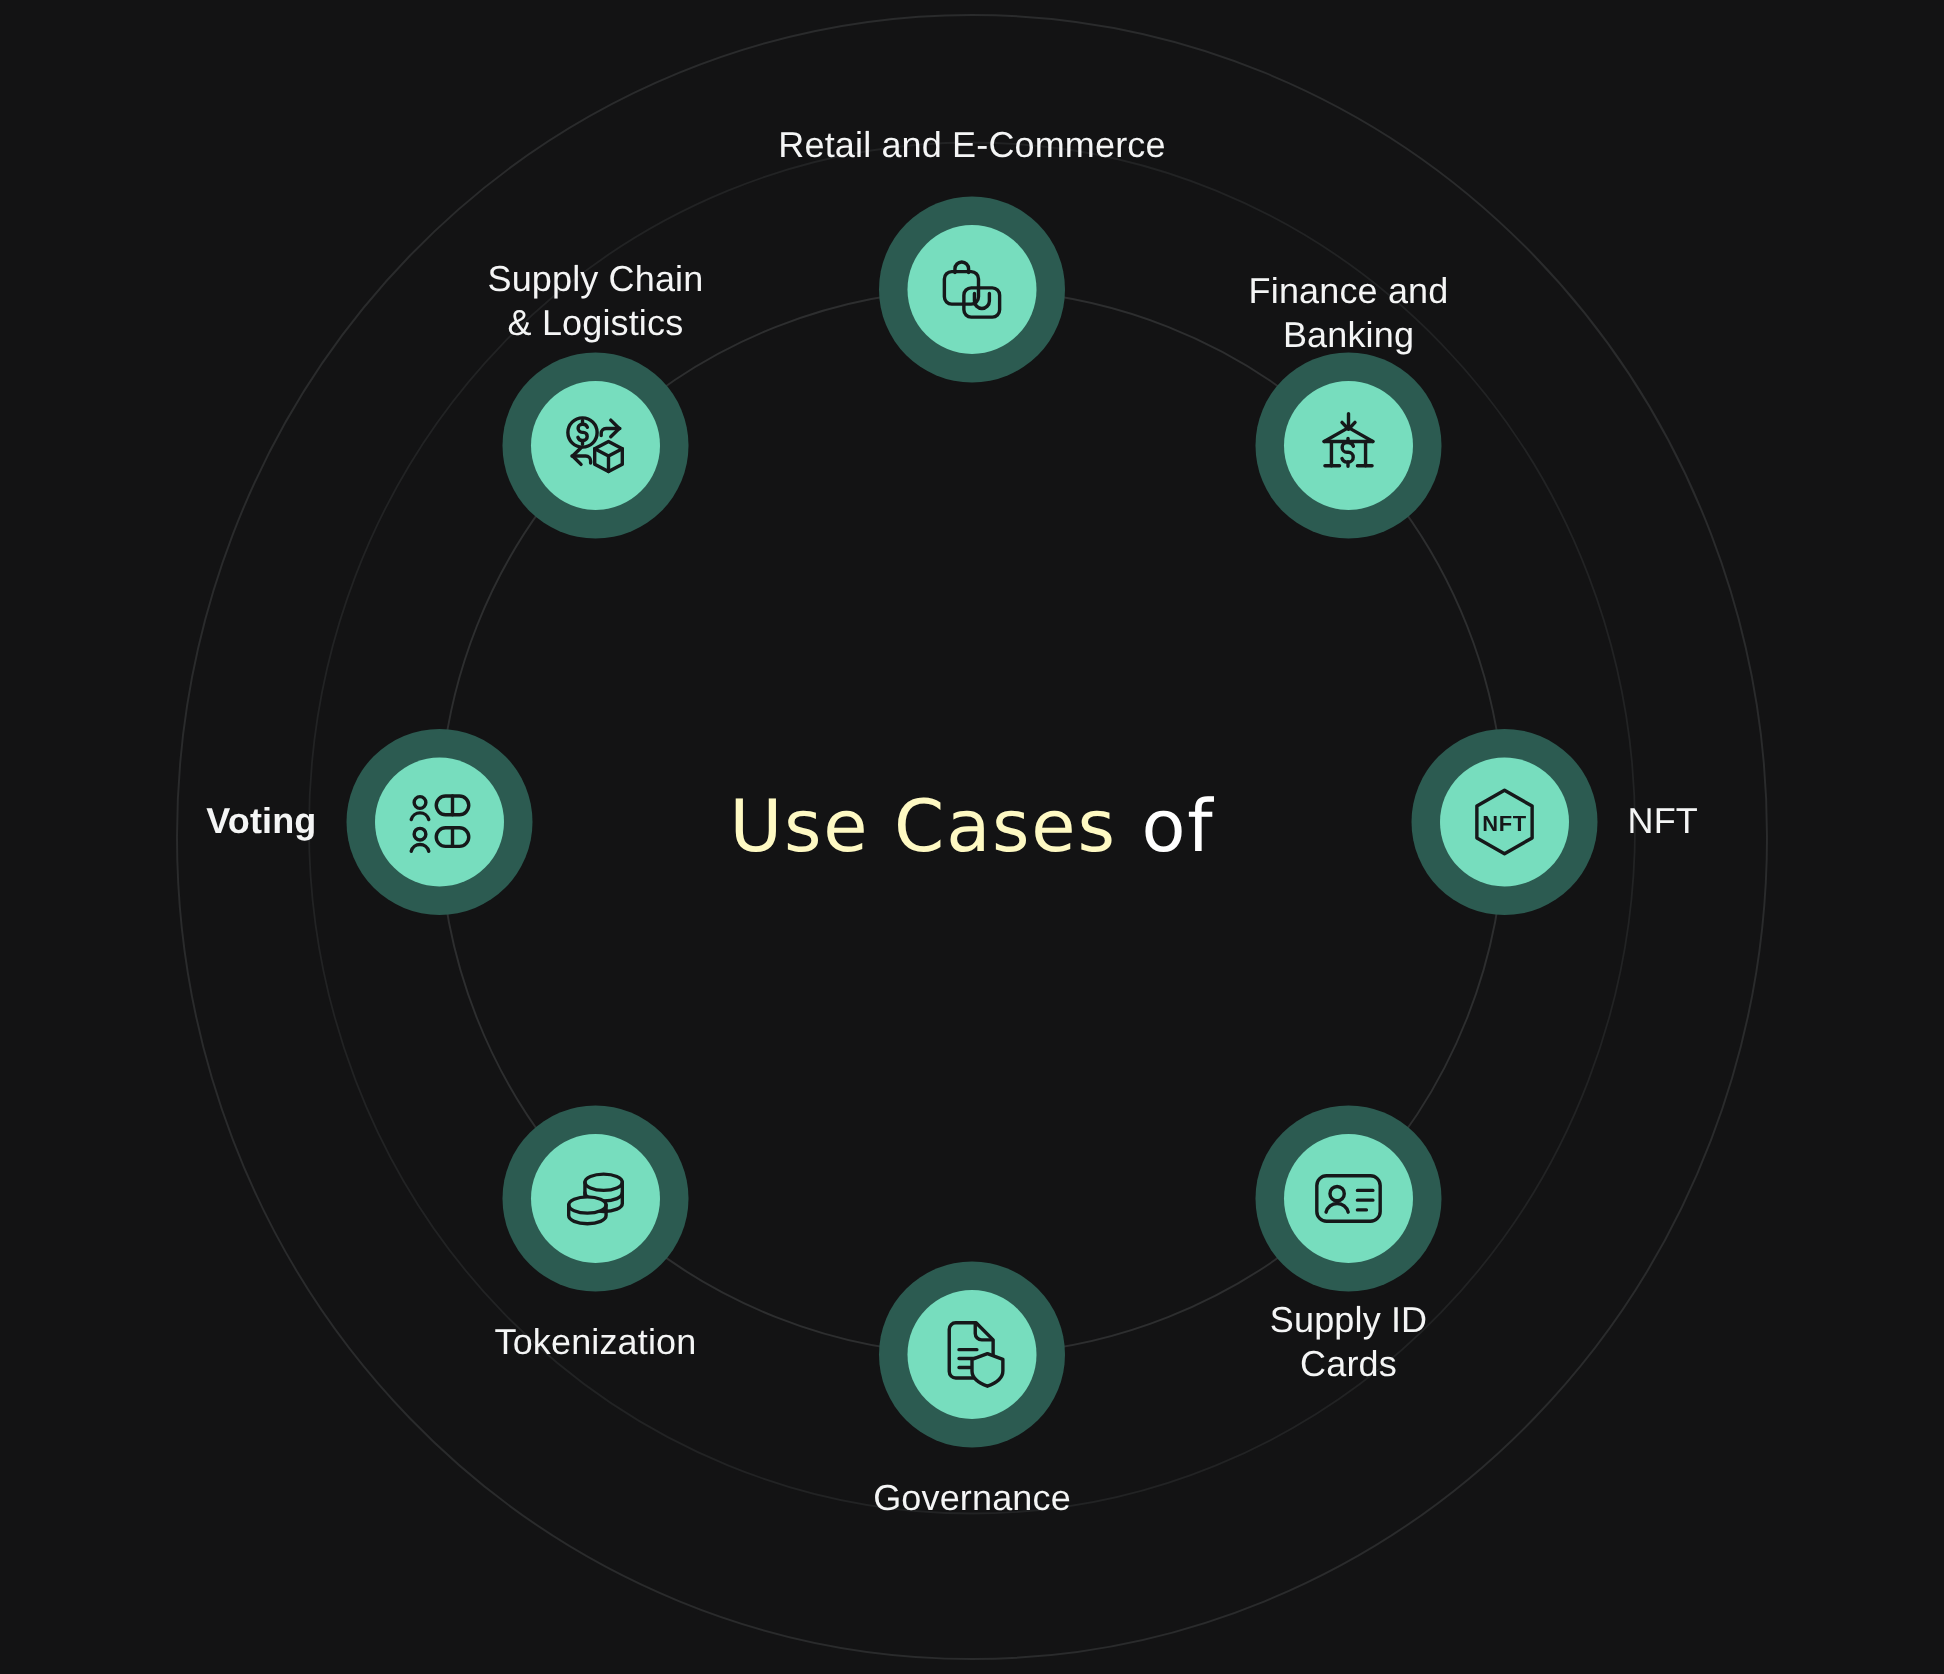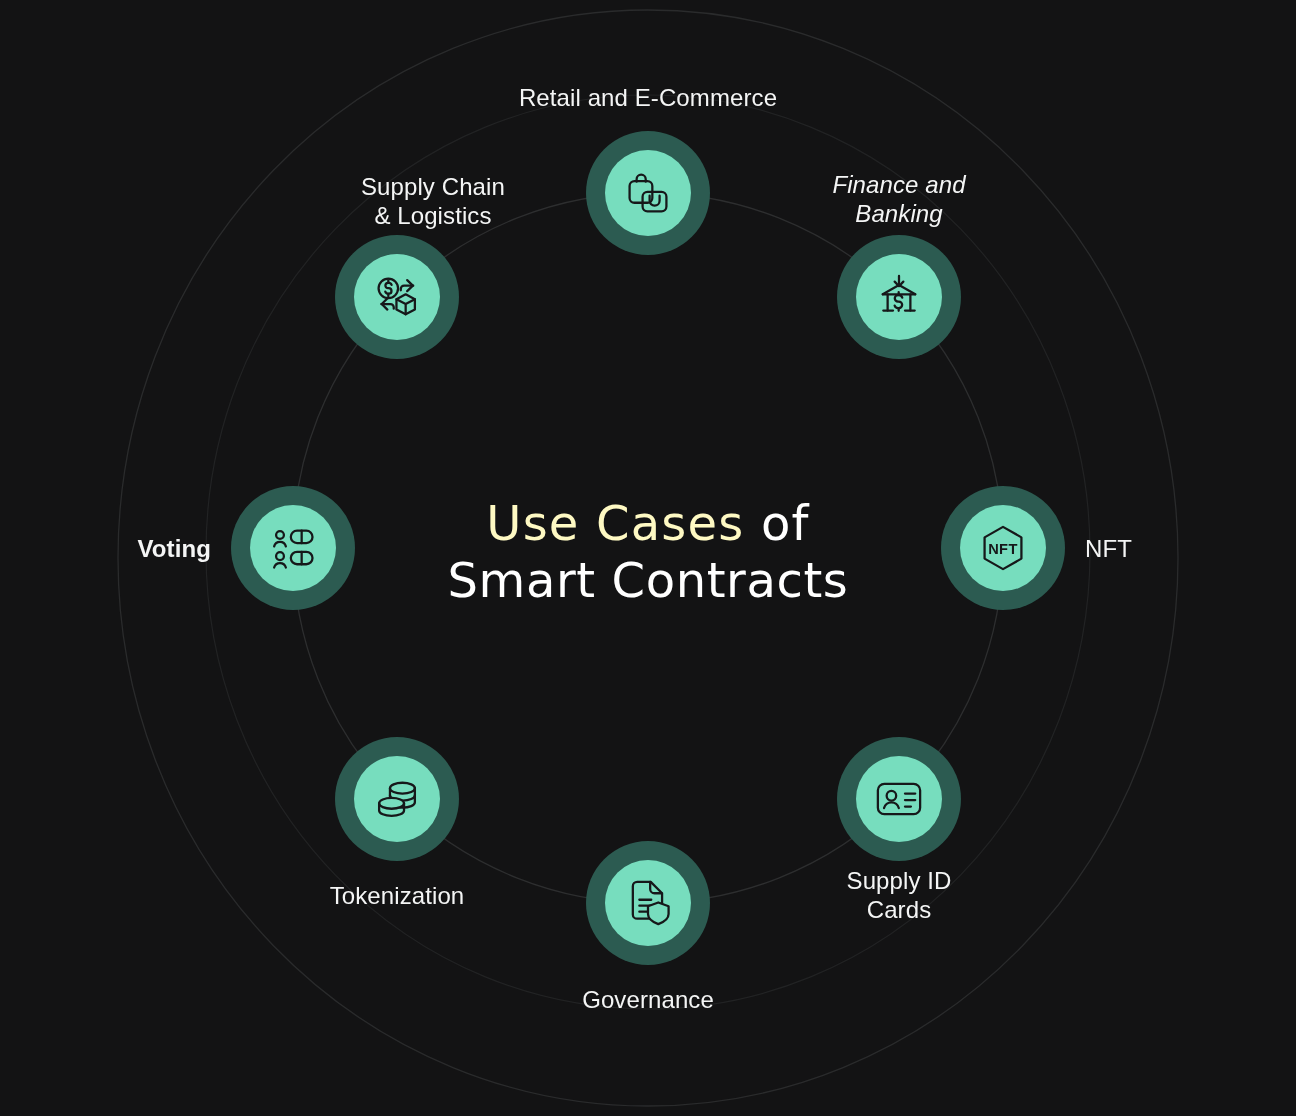--- a/index.html
+++ b/index.html
@@ -174,30 +174,29 @@
     <path class="glyph-ico" d="M9.5 30.5h8.5a3 3 0 0 1 3 3v1.3"></path>
     <path class="glyph-ico" d="M15.1 25.4 9.9 30.5 15.1 35.6"></path>
     <path class="glyph-ico" d="M32 21.5 40.5 26v9.5L32 40l-8.5-4.5V26z"></path>
     <path class="glyph-ico" d="M23.5 26 32 30.5 40.5 26M32 30.5V40"></path>
           </svg>
         </div>
       </div>
     </div>
   <div id="labels-layer">
       <div class="label c" style="left: 648px; top: 97px;">Retail and E-Commerce</div>
-      <div class="label c" style="left: 899.023px; top: 199px; font-style: italic;">Finance and
+      <div class="label c" style="left: 899.023px; top: 209px;">Finance and
 Banking</div>
       <div class="label r" style="left: 1085px; top: 548px;">NFT</div>
       <div class="label c" style="left: 899.023px; top: 895.023px;">Supply ID
 Cards</div>
       <div class="label c" style="left: 648px; top: 999px;">Governance</div>
       <div class="label c" style="left: 396.977px; top: 895px;">Tokenization</div>
       <div class="label l" style="left: 211px; top: 548px;">Voting</div>
-      <div class="label c" style="left: 396.977px; top: 200.977px; margin-left: 36px;">Supply Chain
+      <div class="label c" style="left: 396.977px; top: 200.977px;">Supply Chain
 &amp; Logistics</div>
     </div>
 
   <div id="title">
     <div class="l1"><span class="accent">Use Cases</span> <span>of</span></div>
-    <div class="l2">Smart Contracts</div>
   </div>
 
 </div>
 
 </body></html>

